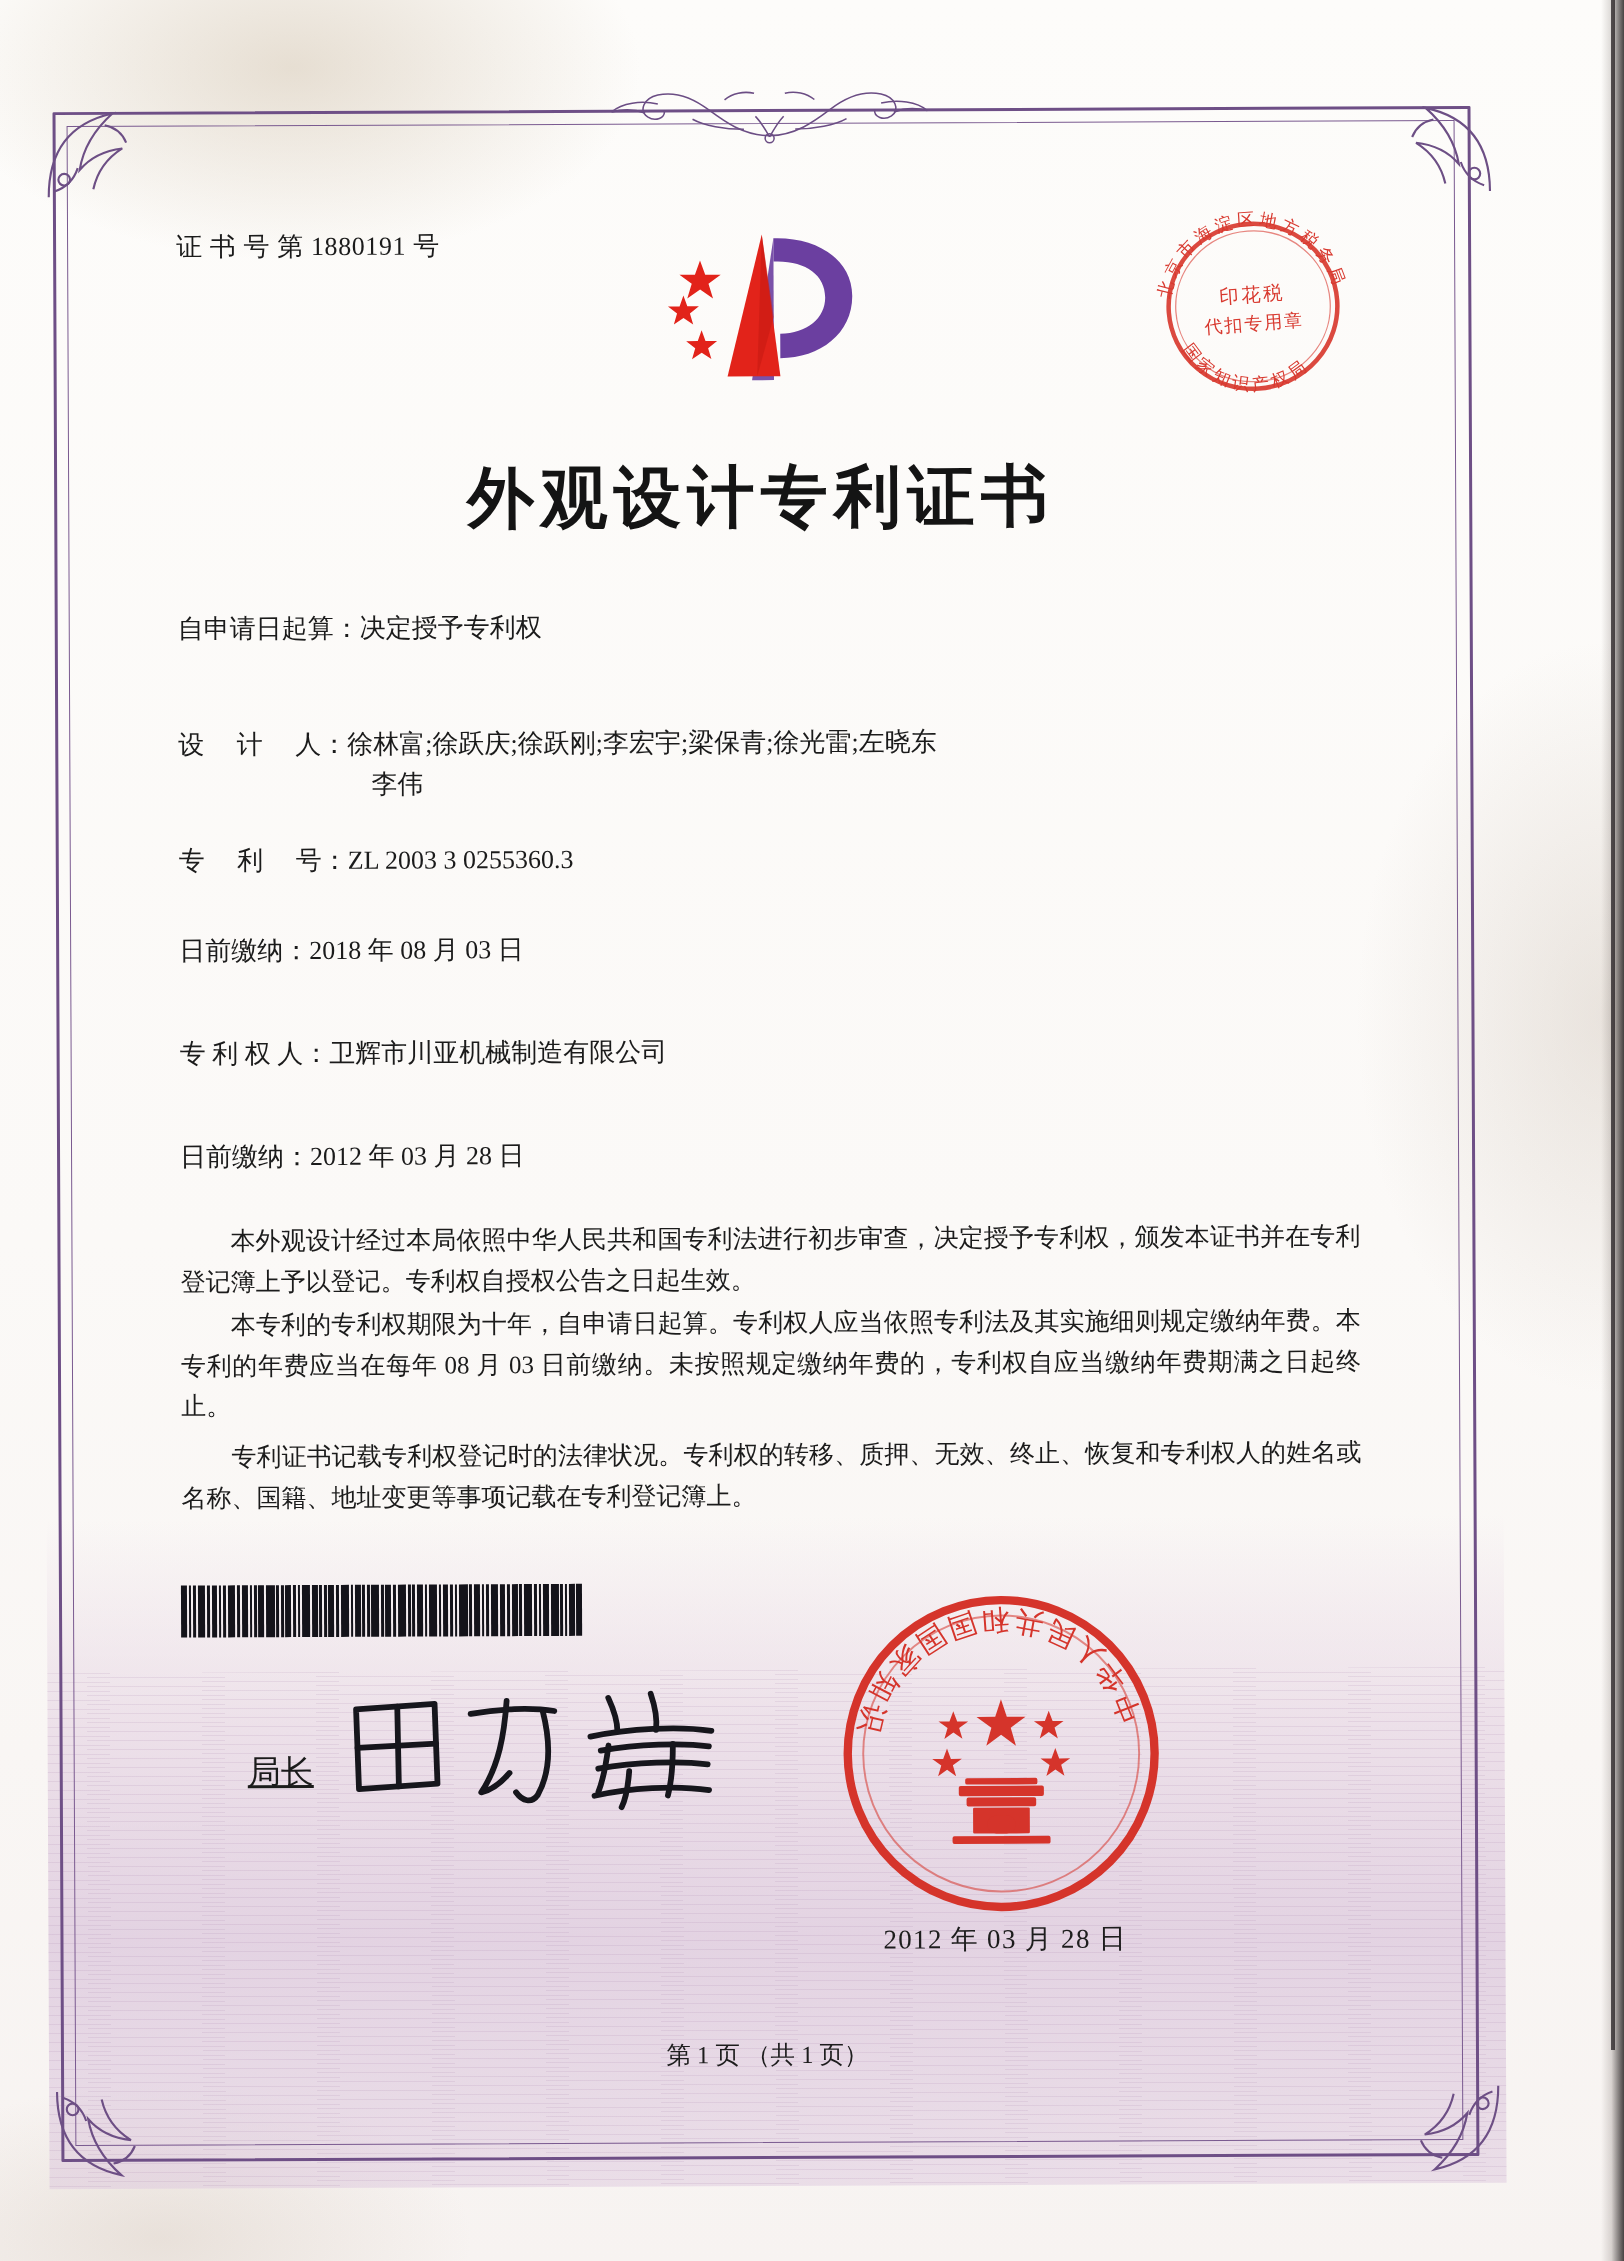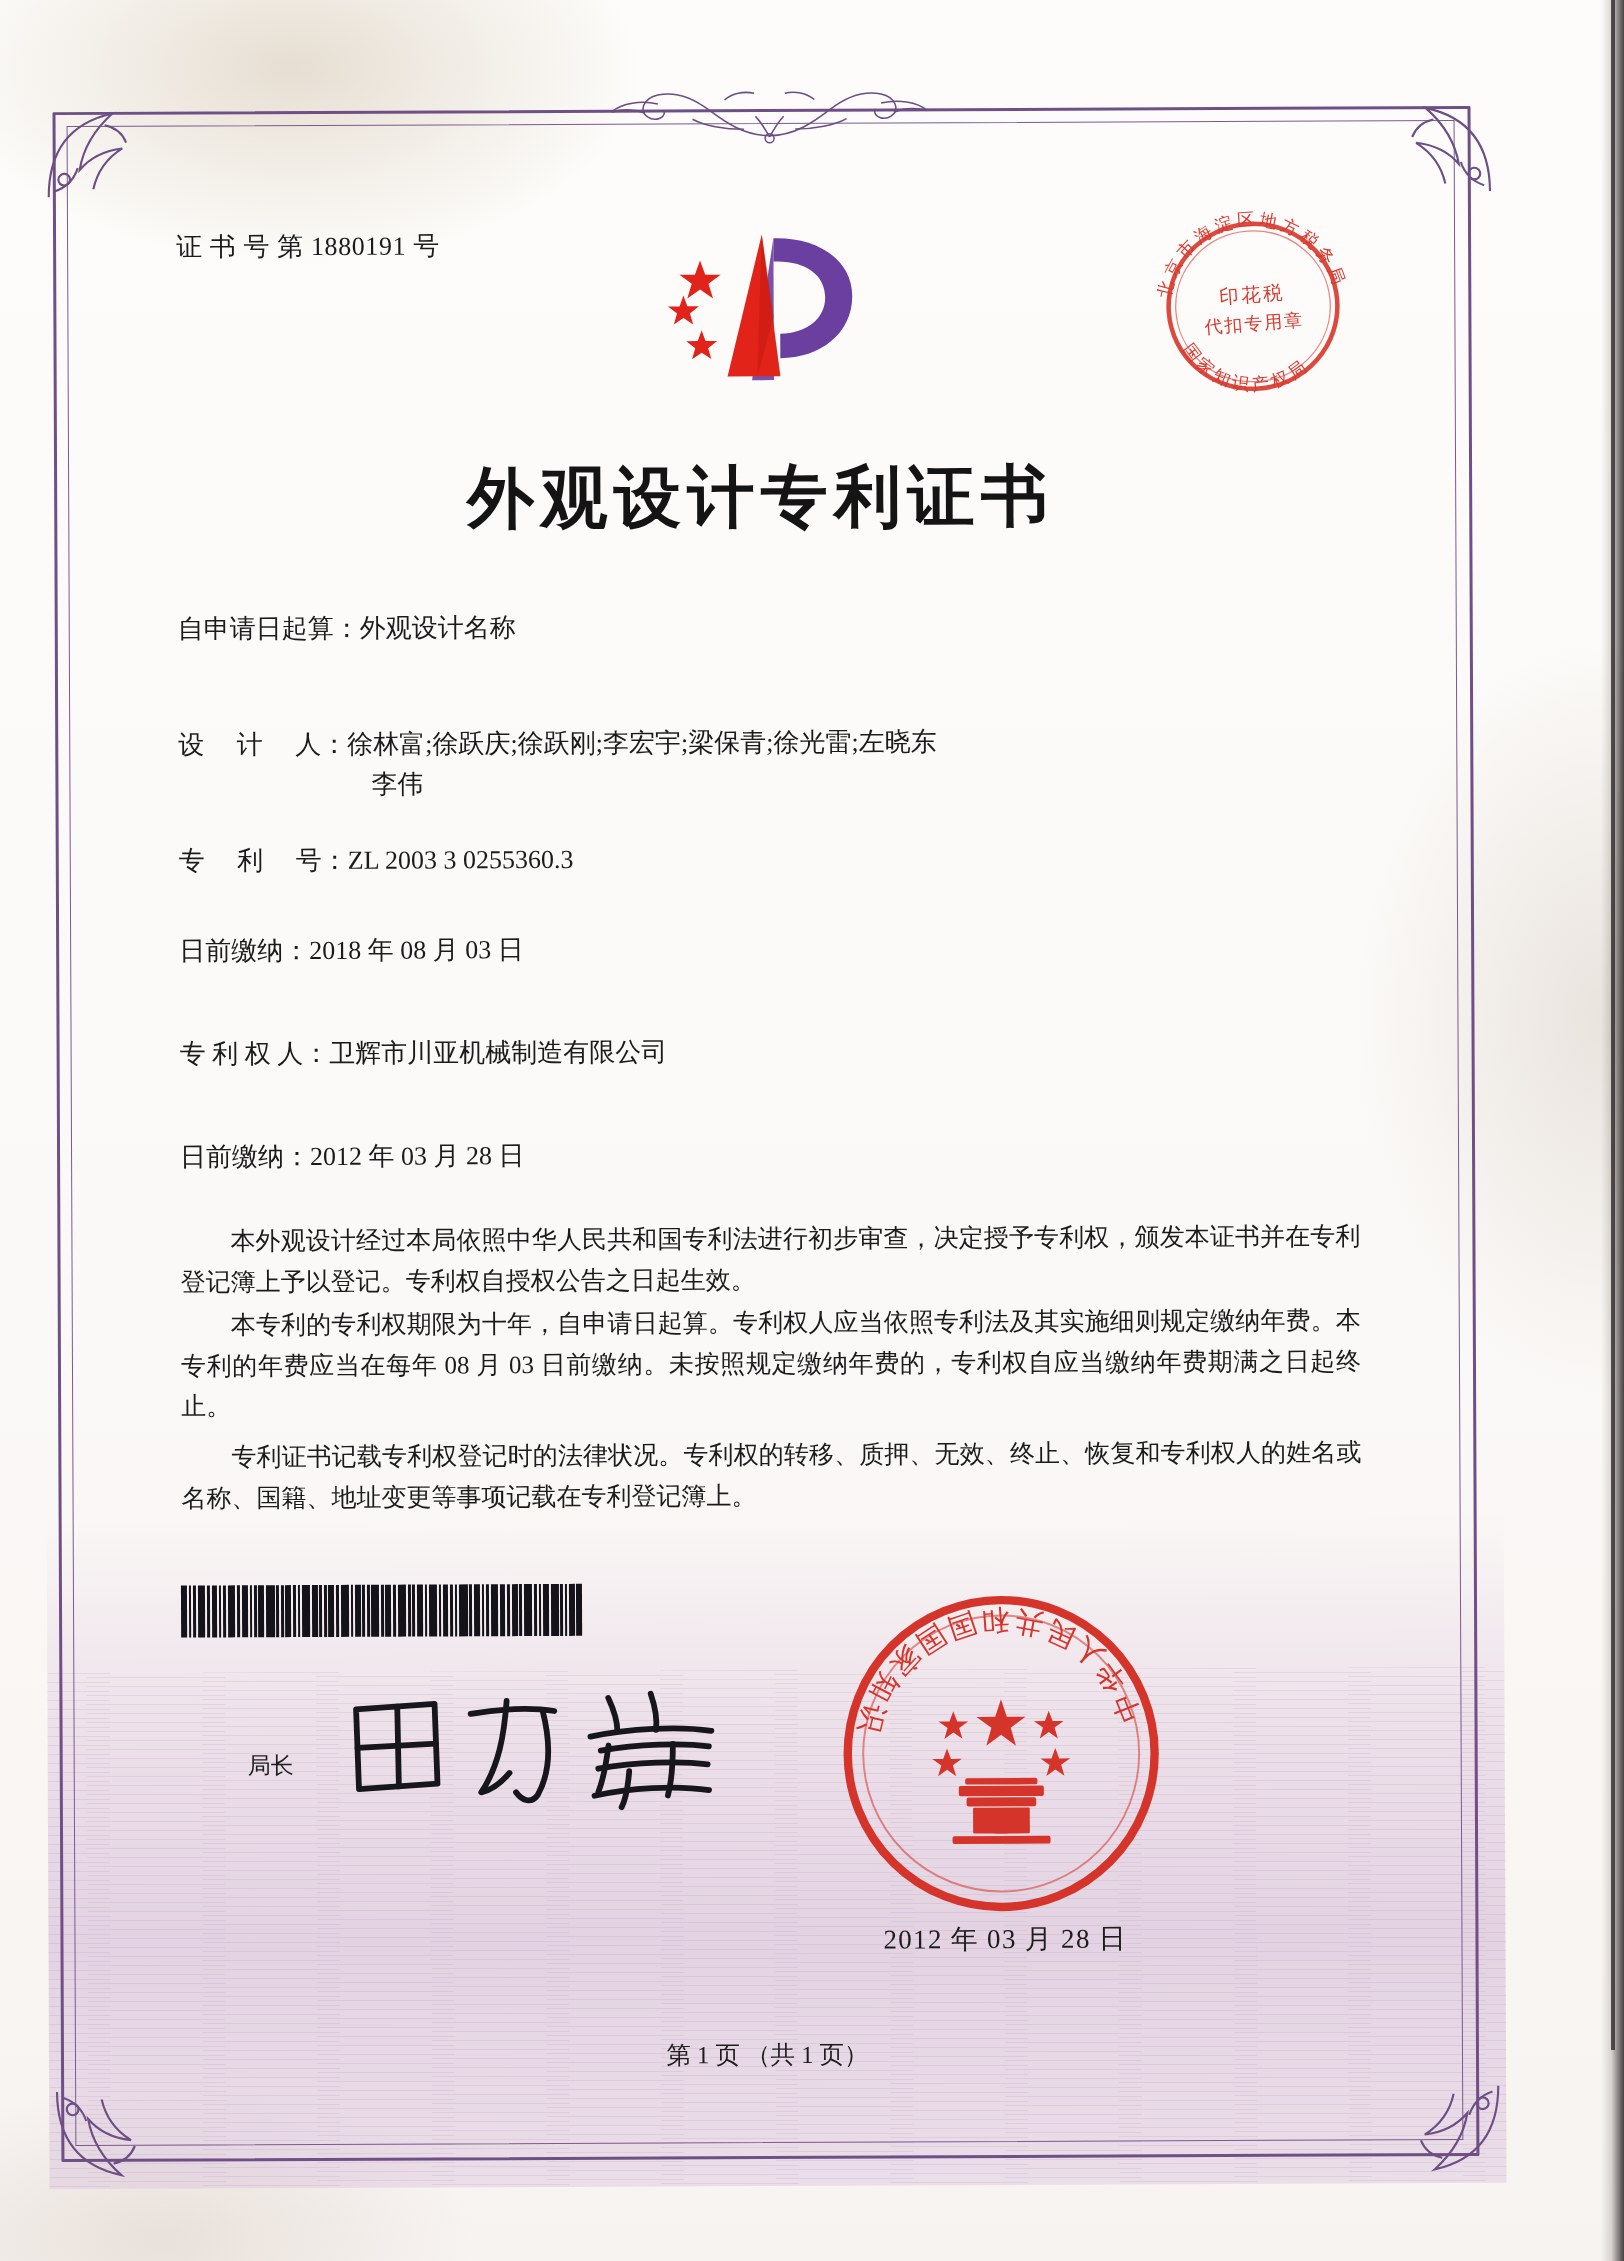--- a/index.html
+++ b/index.html
@@ -197,21 +197,22 @@
     display: block;
     background: #14131a;
     margin-right: 1.9px;
   }
 
   
   #director-label {
     position: absolute;
     left: 123px;
     top: 1567px;
-    font-size: 23px;
+    font-size: 33px;
+    text-decoration: underline;
   }
   #signature {
     position: absolute;
     left: 213px;
     top: 1493px;
     width: 413px;
     height: 148px;
     color: #16161c;
   }
   #signature svg { width:100%; height:100%; display:block; }
@@ -341,21 +342,21 @@
           <textPath href="#taxArcBot" startOffset="14%">国家知识产权局</textPath>
         </text>
         <text x="170" y="160" fill="#d8392f" font-size="30" text-anchor="middle" font-family="'DejaVu Serif',serif" letter-spacing="4">印花税</text>
         <text x="170" y="204" fill="#d8392f" font-size="28" text-anchor="middle" font-family="'DejaVu Serif',serif" letter-spacing="3">代扣专用章</text>
       </svg>
     </div>
 
     <div id="doc-title">外观设计专利证书</div>
 
     <div class="field" id="f-name">
-      <span class="lbl">自申请日起算：</span><span class="val">外观设计名称</span>
+      <span class="lbl">自申请日起算：</span><span class="val">决定授予专利权</span>
     </div>
 
     <div class="field" id="f-designer">
       <span class="lbl">设　 计　 人：</span><span class="val">徐林富;徐跃庆;徐跃刚;李宏宇;梁保青;徐光雷;左晓东</span>
       <span class="cont">李伟</span>
     </div>
 
     <div class="field" id="f-patentno">
       <span class="lbl">专　 利　 号：</span><span class="val">ZL 2003 3 0255360.3</span>
     </div>

